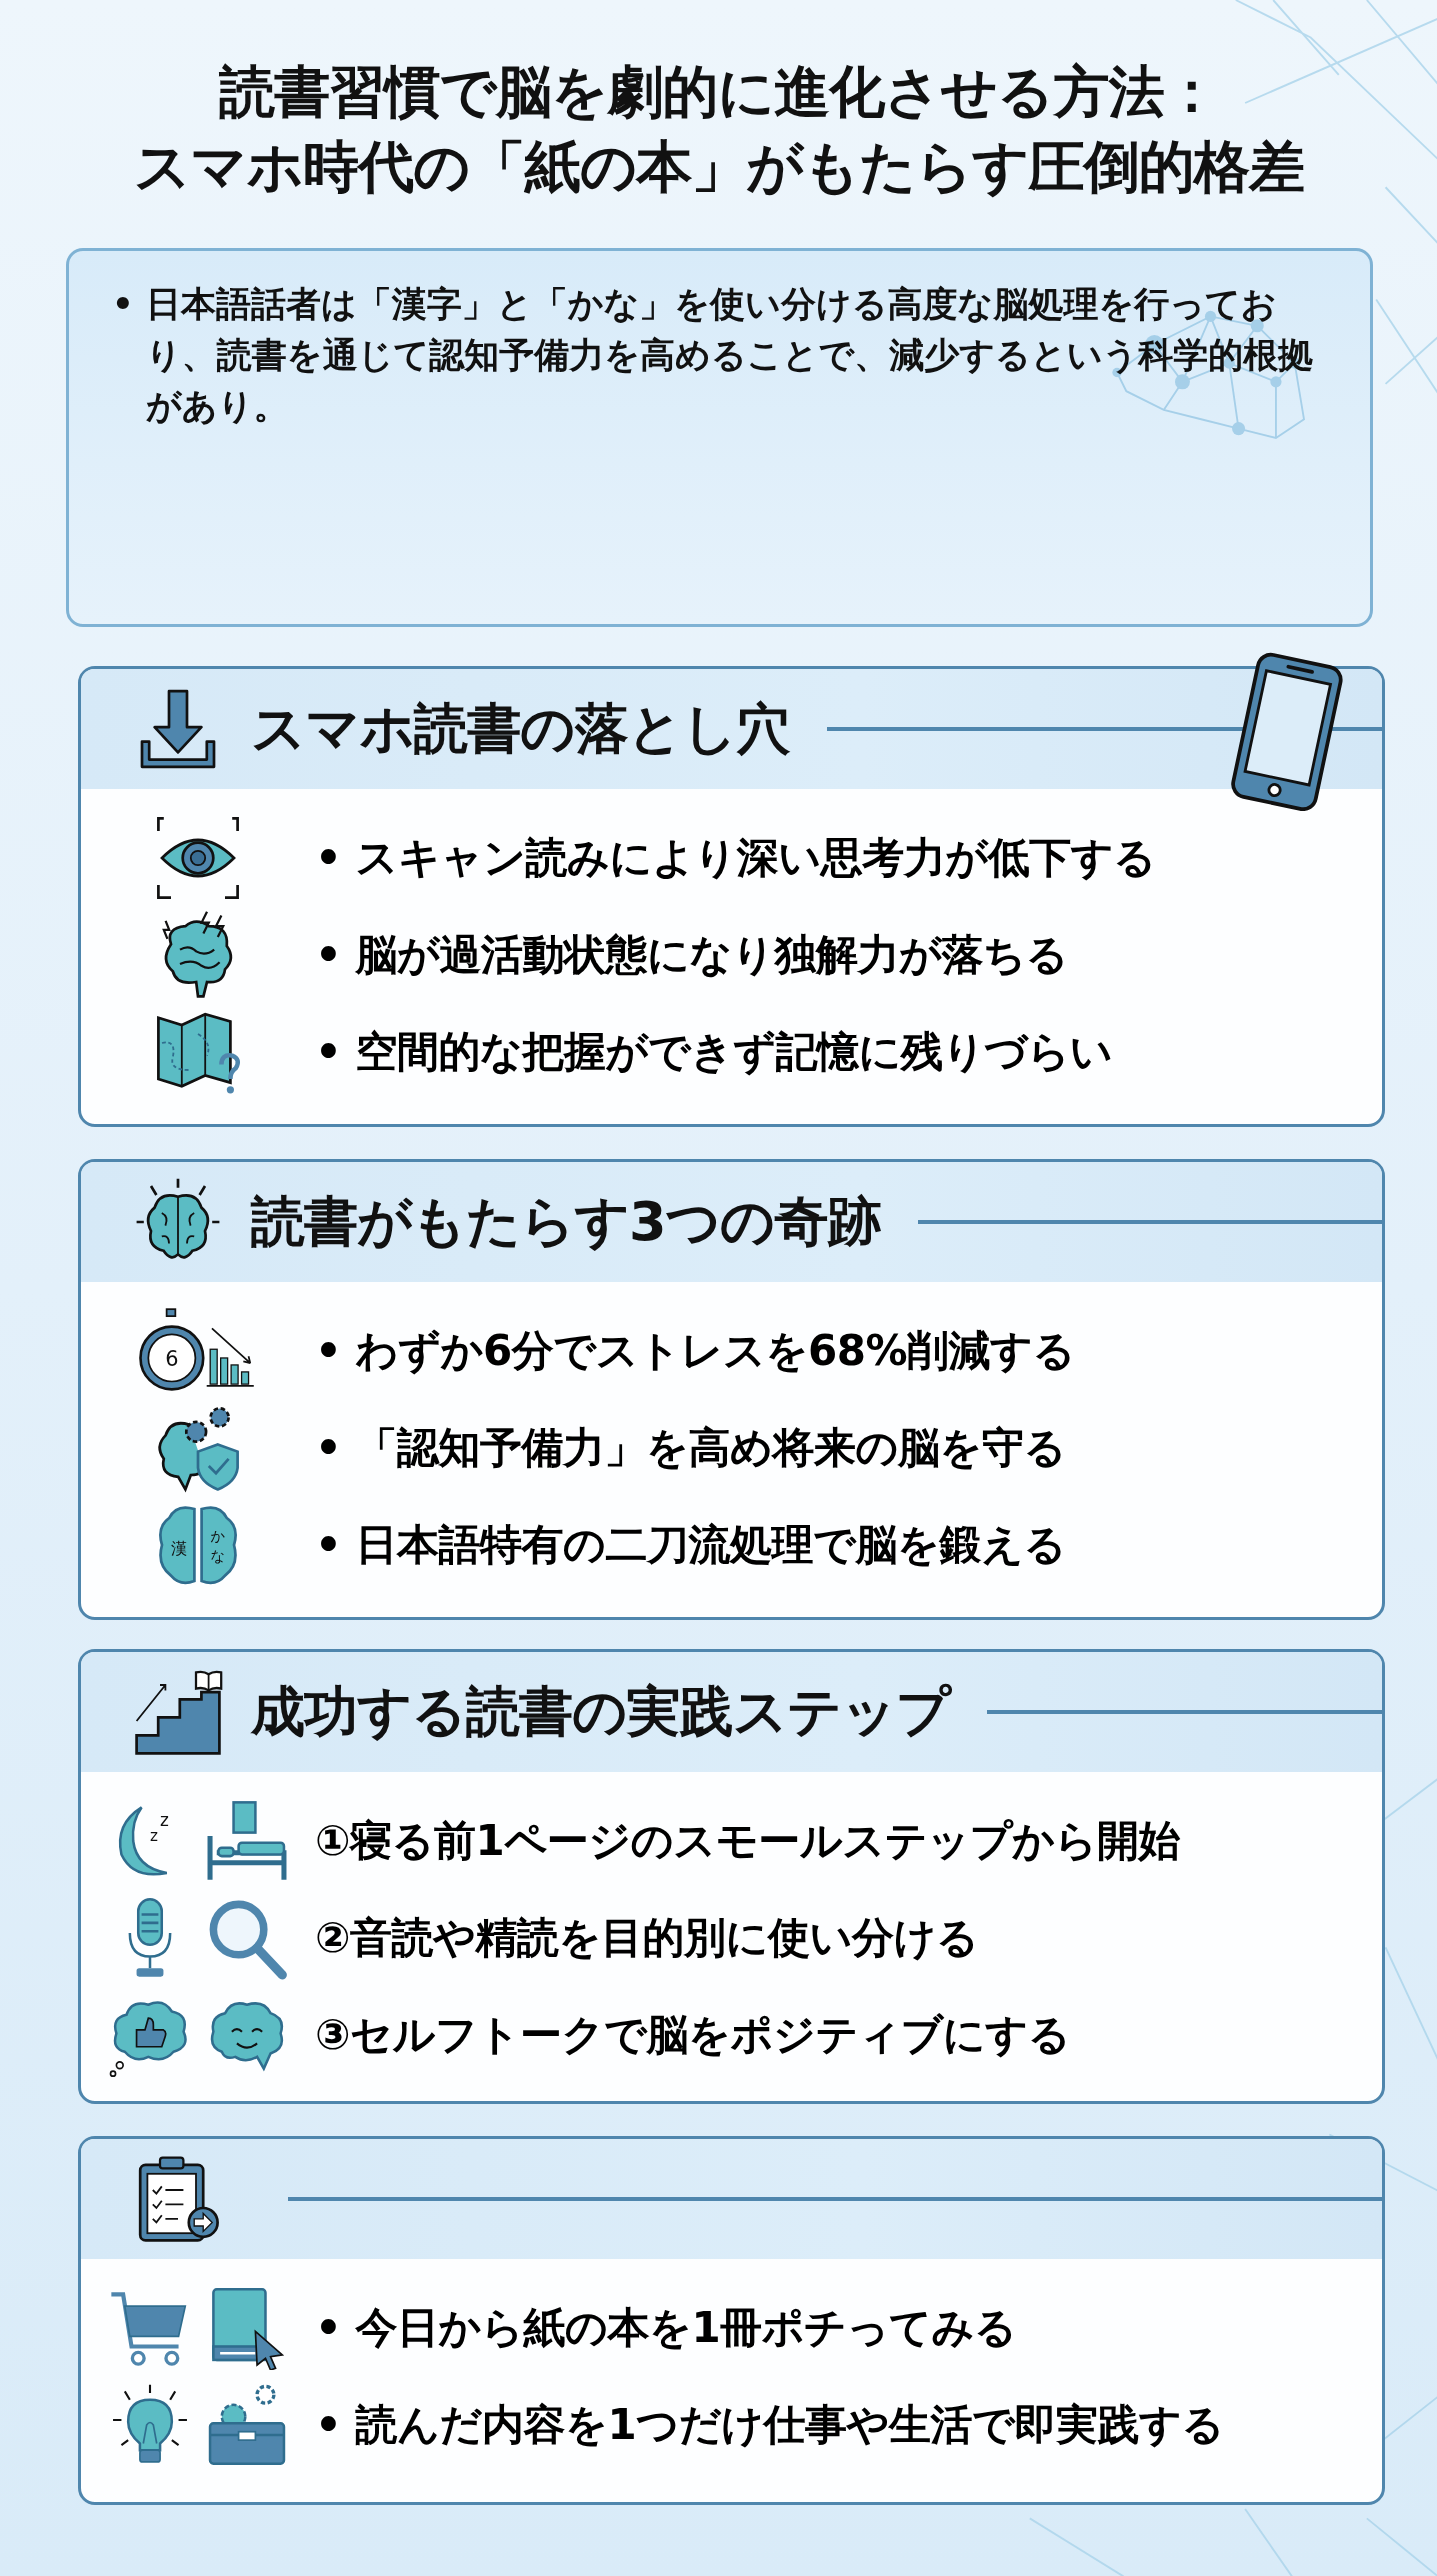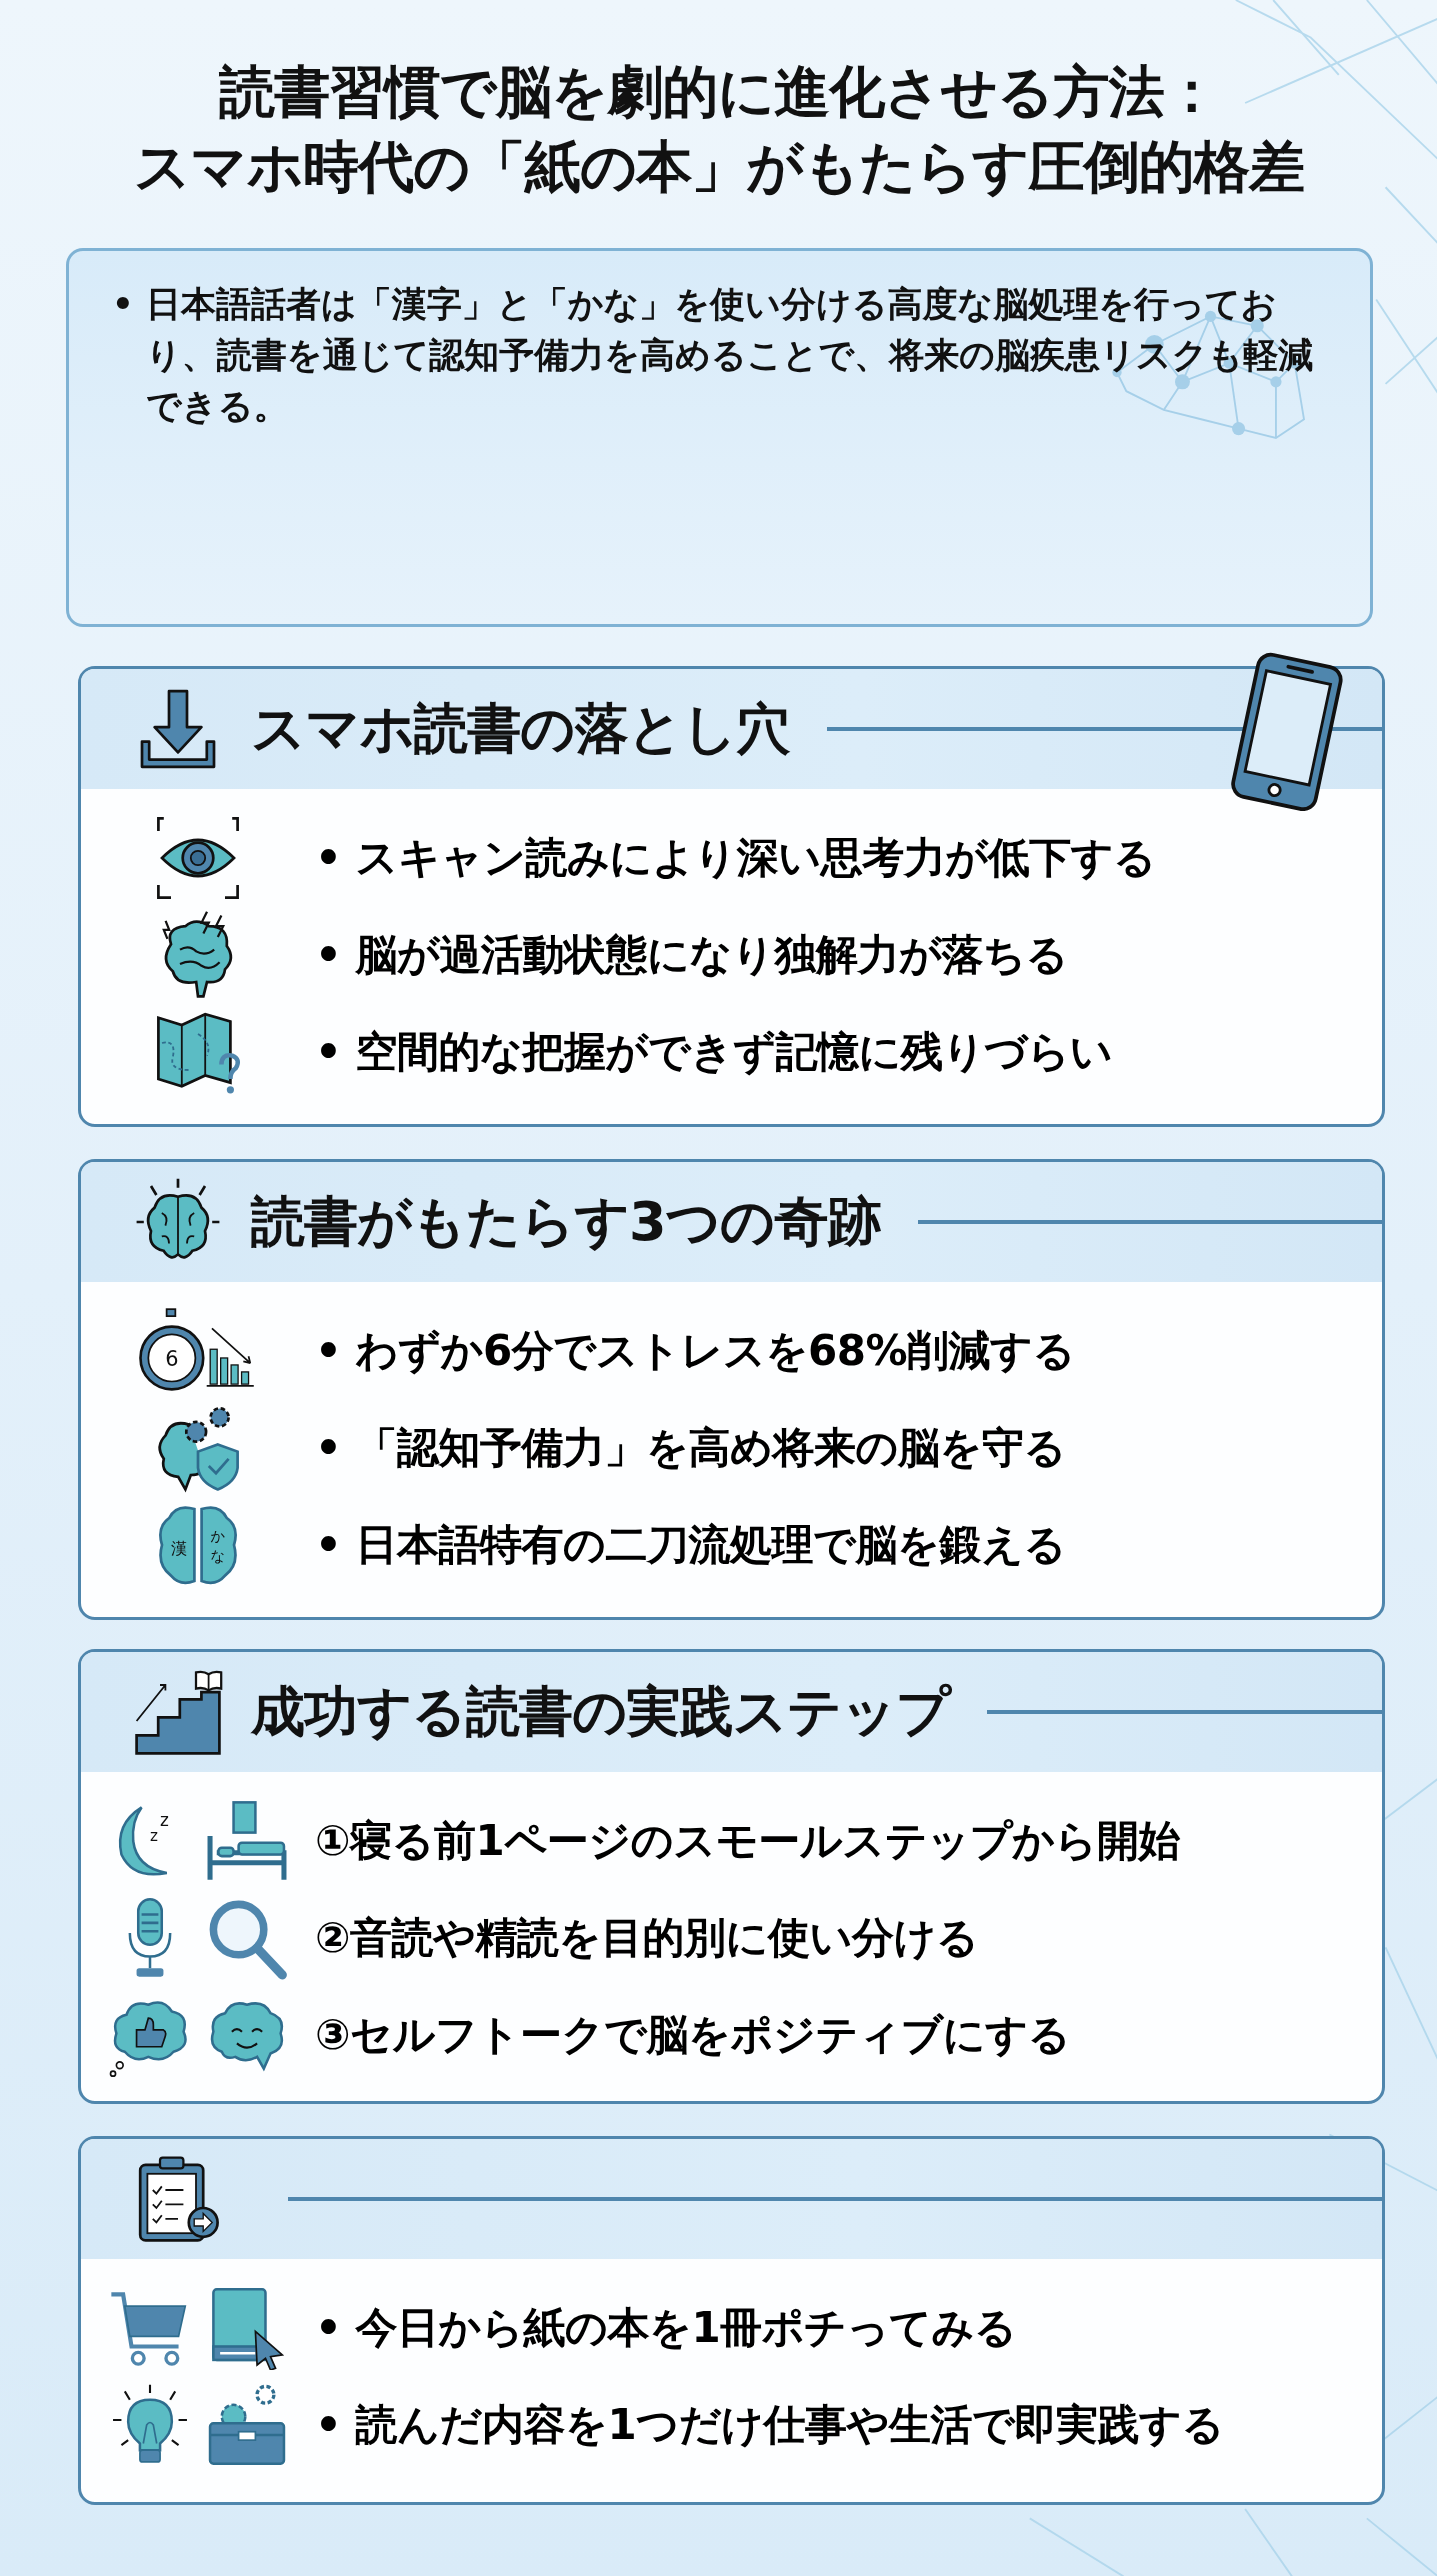--- a/index.html
+++ b/index.html
@@ -84,21 +84,21 @@
         <circle cx="170" cy="50" r="7"></circle>
       <circle cx="90" cy="110" r="8"></circle>
         <circle cx="140" cy="90" r="6"></circle>
         <circle cx="190" cy="110" r="6"></circle>
       <circle cx="210" cy="90" r="6"></circle>
         <circle cx="150" cy="160" r="7"></circle>
         <circle cx="20" cy="100" r="5"></circle>
     </g>
   </svg>
   <ul>
-    <li>日本語話者は「漢字」と「かな」を使い分ける高度な脳処理を行っており、読書を通じて認知予備力を高めることで、将来の脳疾患リスクも軽減できる。</li>
+    <li>日本語話者は「漢字」と「かな」を使い分ける高度な脳処理を行っており、読書を通じて認知予備力を高めることで、減少するという科学的根拠があり。</li>
   </ul>
 </div>
 
 <div class="card" style="top:666px; height:461px;">
   <div class="card-head">
     <svg class="icon" viewBox="0 0 100 100">
       <path d="M40 8 H60 V48 H76 L50 76 L24 48 H40 Z" fill="#4f86ad" stroke="#111" stroke-width="3" stroke-linejoin="round"></path>
       <path d="M10 64 V92 H90 V64 H82 V84 H18 V64 Z" fill="#4f86ad" stroke="#111" stroke-width="3" stroke-linejoin="round"></path>
     </svg>
     <div class="title">スマホ読書の落とし穴</div>

